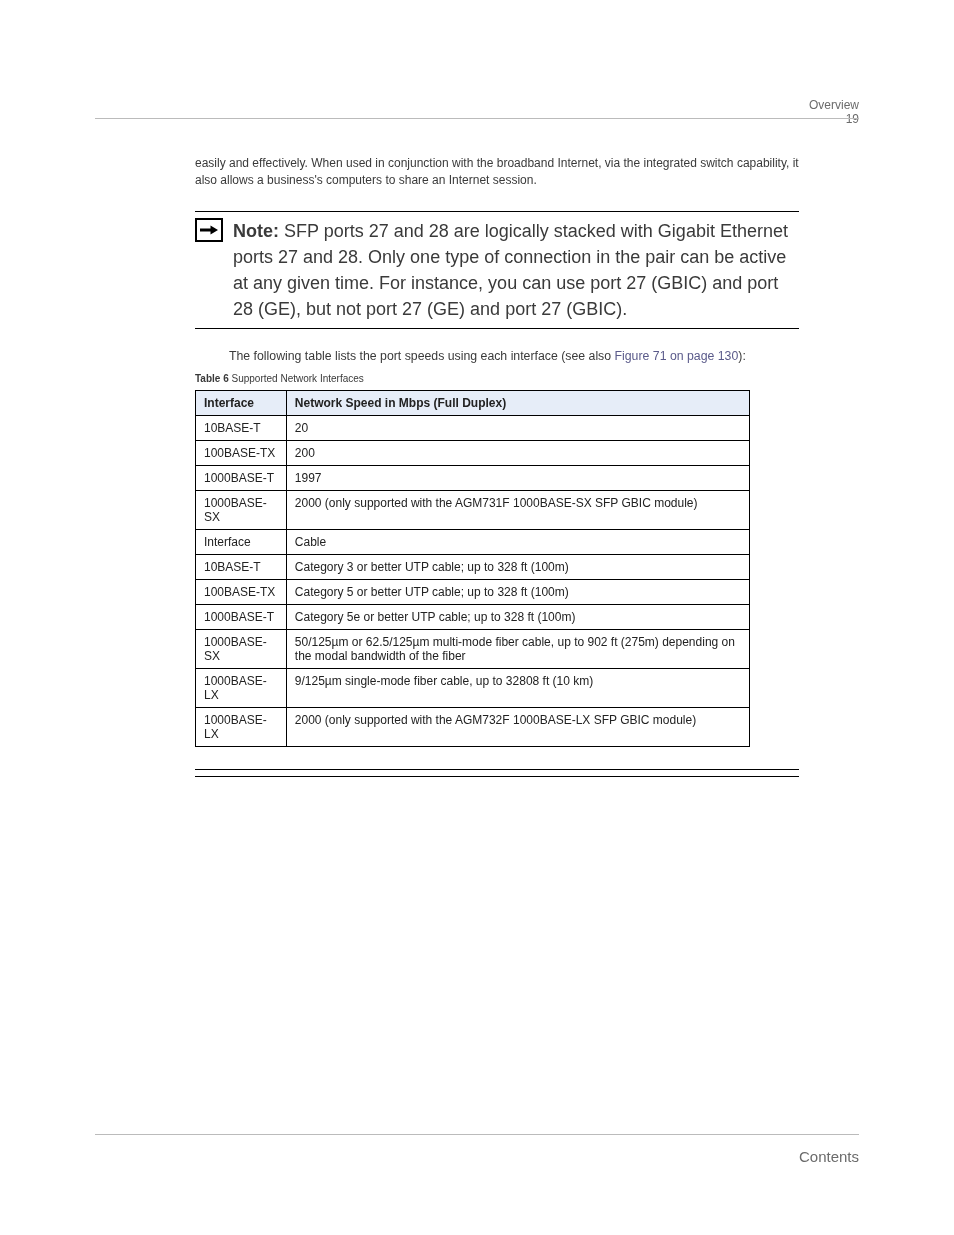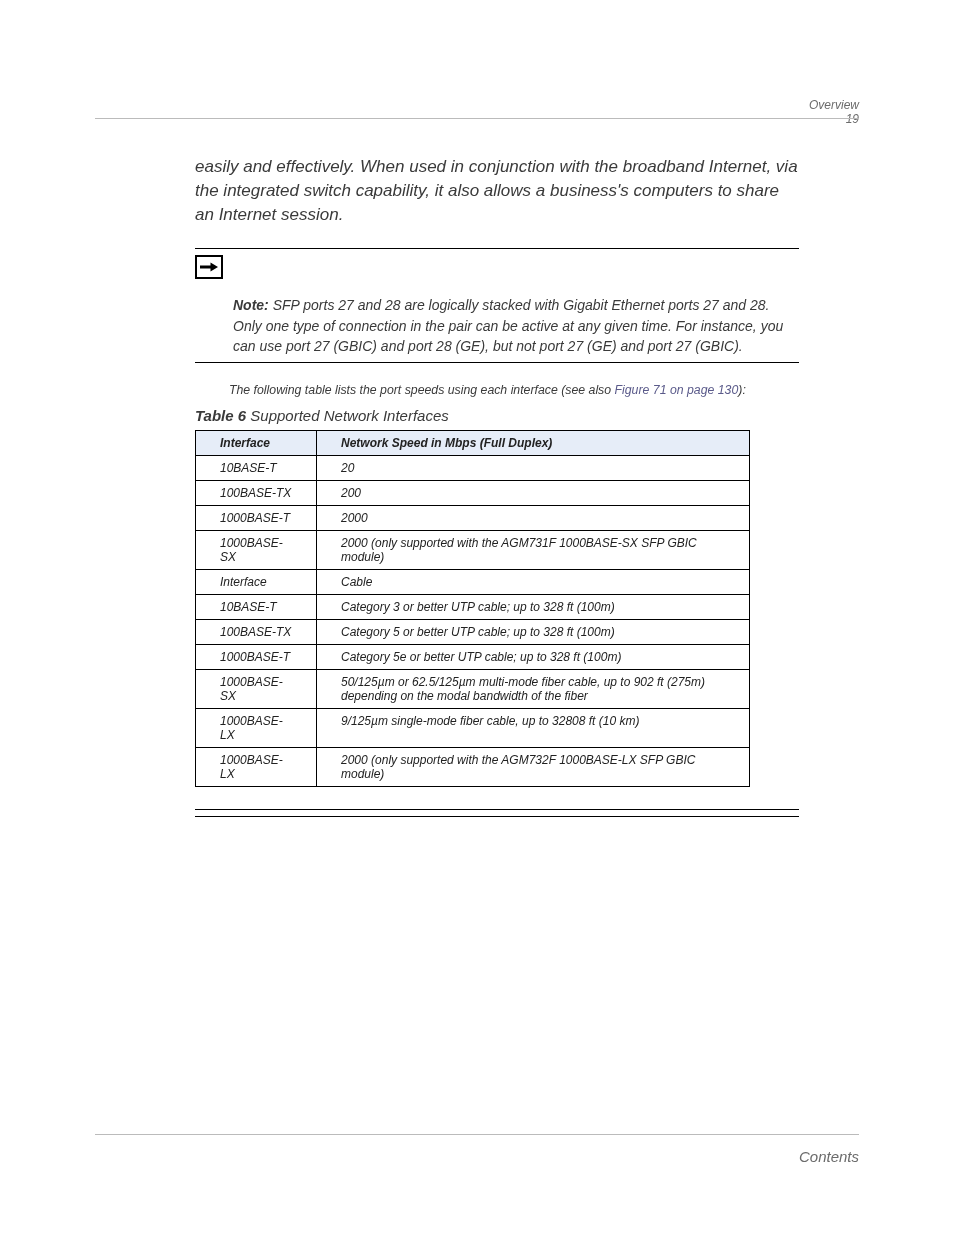--- a/index.html
+++ b/index.html
@@ -1,36 +1,36 @@
 <!DOCTYPE html>
 <html><head>
 <meta charset="utf-8">
 <style>
   * { box-sizing: border-box; margin: 0; padding: 0; }
   html, body { width: 954px; height: 1235px; background: #ffffff; font-family: Arial, Helvetica, sans-serif; color: #222; }
-  .page { position: relative; width: 954px; height: 1235px; font-style: italic; }
+  .page { position: relative; width: 954px; height: 1235px; }
   .header-right { position: absolute; top: 98px; right: 95px; font-size: 12px; color: #6b6b6b; text-align: right; }
   .header-right .small { display:block; }
   .header-rule { position:absolute; top:118px; left:95px; right:95px; border-top:1px solid #bbb; }
   .content { position: absolute; top: 155px; left: 195px; right: 155px; }
-  .para { font-size: 17px; line-height: 1.4; color: #3a3a3a; margin-bottom: 14px; }
+  .para { font-size: 12px; line-height: 1.4; color: #3a3a3a; margin-bottom: 14px; }
   .bold-lead { font-weight: bold; }
   .note-pre-rule { border-top: 1px solid #000; margin: 22px 0 6px 0; }
   .note-block { display:flex; align-items:flex-start; gap:10px; margin-bottom: 6px; }
   .note-icon { flex: 0 0 28px; height: 24px; border:2px solid #000; display:flex; align-items:center; justify-content:center; }
   .note-icon svg { width: 18px; height: 14px; }
-  .note-text { font-size: 14px; line-height:1.45; color:#3a3a3a; flex:1;margin-top:40px; }
+  .note-text { font-size: 18px; line-height:1.45; color:#3a3a3a; flex:1; }
   .note-label { font-weight: bold; }
   .note-post-rule { border-top: 1px solid #000; margin: 6px 0 20px 0; }
   .table-intro { font-size:12.3px; color:#3a3a3a; margin-bottom:10px;margin-left:34px; }
   .xref { color:#5a5a8a; }
   table.feat { border-collapse: collapse; width: 555px; font-size: 12px; }
-  table.feat th, table.feat td { border: 1px solid #000; padding: 5px 24px; vertical-align: top; text-align:left; }
+  table.feat th, table.feat td { border: 1px solid #000; padding: 5px 8px; vertical-align: top; text-align:left; }
   table.feat th { background: #e6edf8; font-weight: bold; }
-  .table-caption { font-size: 15px; color:#3a3a3a; margin-bottom: 6px; }
+  .table-caption { font-size: 10px; color:#3a3a3a; margin-bottom: 6px; }
   .table-caption .tlabel { font-weight: bold; }
   .footer-rule { position:absolute; bottom:100px; left:95px; right:95px; border-top:1px solid #bbb; }
   .footer-right { position:absolute; bottom:70px; right:95px; font-size:15px; color:#6b6b6b; }
 </style>
 </head>
 <body>
 
 <div class="page">
   <div class="header-right">
     <span class="small">Overview</span>
@@ -75,21 +75,21 @@
         <tr>
             <td>10BASE-T</td>
             <td>20</td>
           </tr>
         <tr>
             <td>100BASE-TX</td>
             <td>200</td>
           </tr>
         <tr>
             <td>1000BASE-T</td>
-            <td>2000</td>
+            <td>1997</td>
           </tr>
         <tr>
             <td>1000BASE-SX</td>
             <td>2000 (only supported with the AGM731F 1000BASE-SX SFP GBIC module)</td>
           </tr>
         <tr>
             <td>Interface</td>
             <td>Cable</td>
           </tr>
         <tr>

